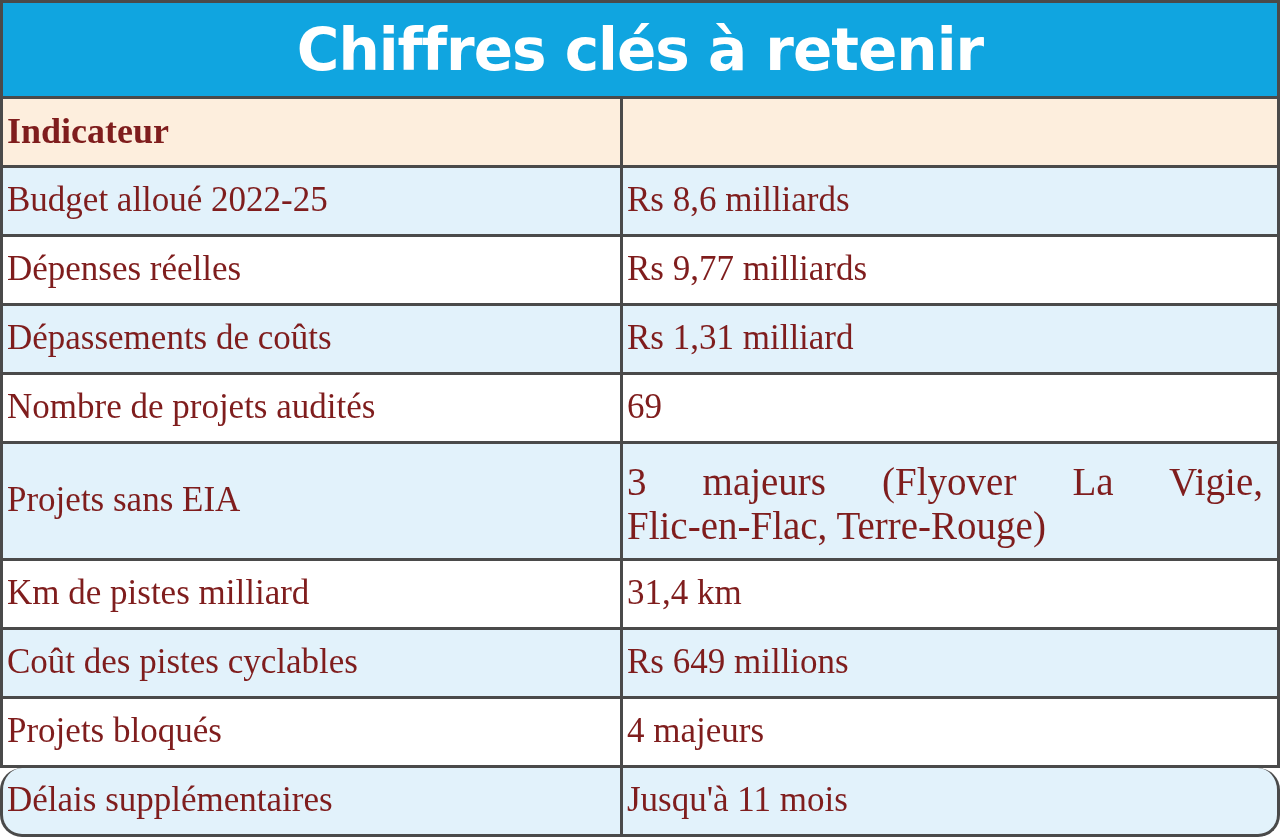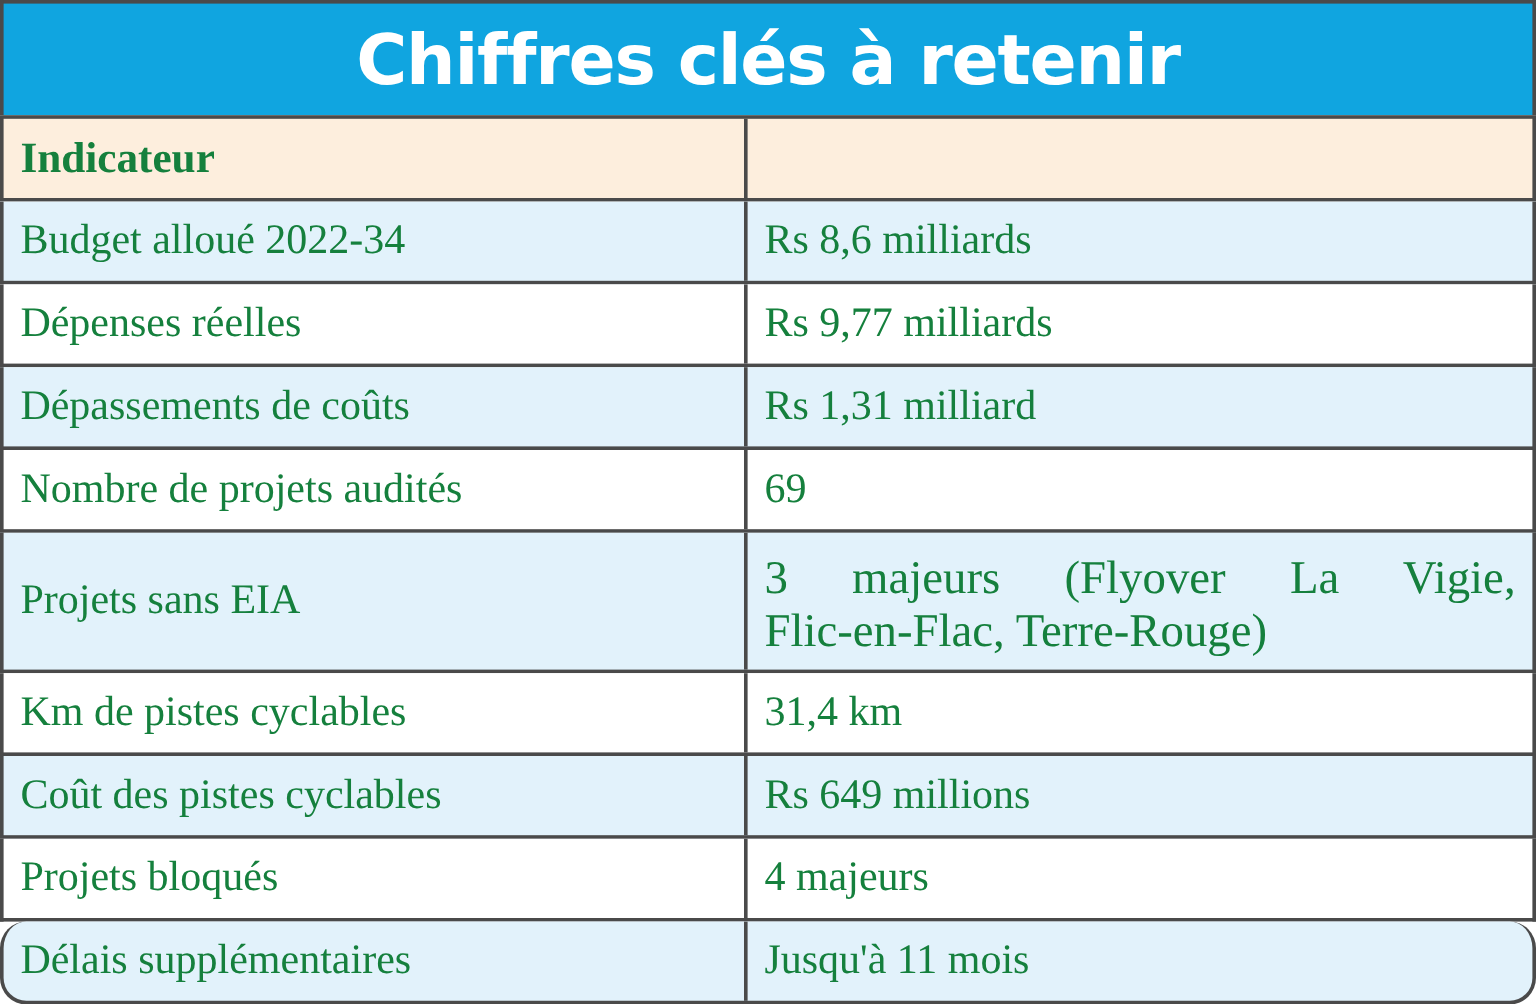--- a/index.html
+++ b/index.html
@@ -59,26 +59,26 @@
   .row.header-row {
     background: #fdeedd;
     border-top: 3px solid #4a4a4a;
     min-height: 72px;
   }
   .row.band-a { background: #e2f2fb; }
   .row.band-b { background: #ffffff; }
 
   .cell {
     box-sizing: border-box;
-    padding: 8px 14px 10px 14px;
+    padding: 8px 14px 10px 4px;
     display: flex;
     align-items: center;
     font-size: 35px;
     line-height: 1.13;
-    color: #15803d;
+    color: #7f1d1d;
   }
   .cell.c-indicator {
     width: 620px;
     min-width: 620px;
     border-right: 3px solid #4a4a4a;
   }
   .cell.c-value {
     flex: 1 1 auto;
   }
   .header-row .cell {
@@ -119,21 +119,21 @@
 
   <div class="title-bar">
     <div class="title-text">Chiffres clés à retenir</div>
   </div>
 
   <div class="row header-row">
     <div class="cell c-indicator">Indicateur</div>
   </div>
 
   <div class="row band-a">
-    <div class="cell c-indicator">Budget alloué 2022-34</div>
+    <div class="cell c-indicator">Budget alloué 2022-25</div>
     <div class="cell c-value">Rs 8,6 milliards</div>
   </div>
 
   <div class="row band-b">
     <div class="cell c-indicator">Dépenses réelles</div>
     <div class="cell c-value">Rs 9,77 milliards</div>
   </div>
 
   <div class="row band-a">
     <div class="cell c-indicator">Dépassements de coûts</div>
@@ -149,21 +149,21 @@
     <div class="cell c-indicator">Projets sans EIA</div>
     <div class="cell c-value">
       <span class="justified">
         <span class="line1">3 majeurs (Flyover La Vigie,</span>
         <span class="line2">Flic-en-Flac, Terre-Rouge)</span>
       </span>
     </div>
   </div>
 
   <div class="row band-b">
-    <div class="cell c-indicator">Km de pistes cyclables</div>
+    <div class="cell c-indicator">Km de pistes milliard</div>
     <div class="cell c-value">31,4 km</div>
   </div>
 
   <div class="row band-a">
     <div class="cell c-indicator">Coût des pistes cyclables</div>
     <div class="cell c-value">Rs 649 millions</div>
   </div>
 
   <div class="row band-b">
     <div class="cell c-indicator">Projets bloqués</div>

